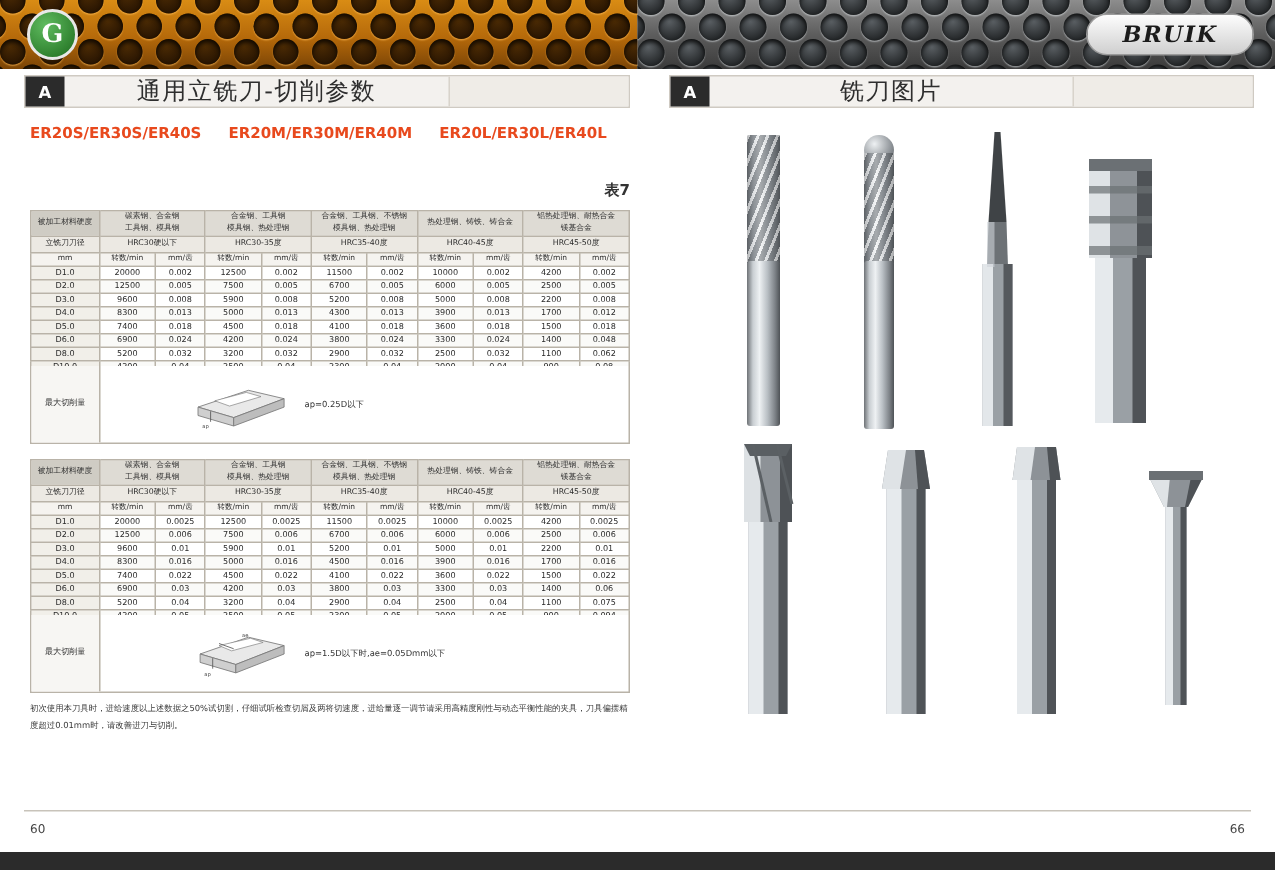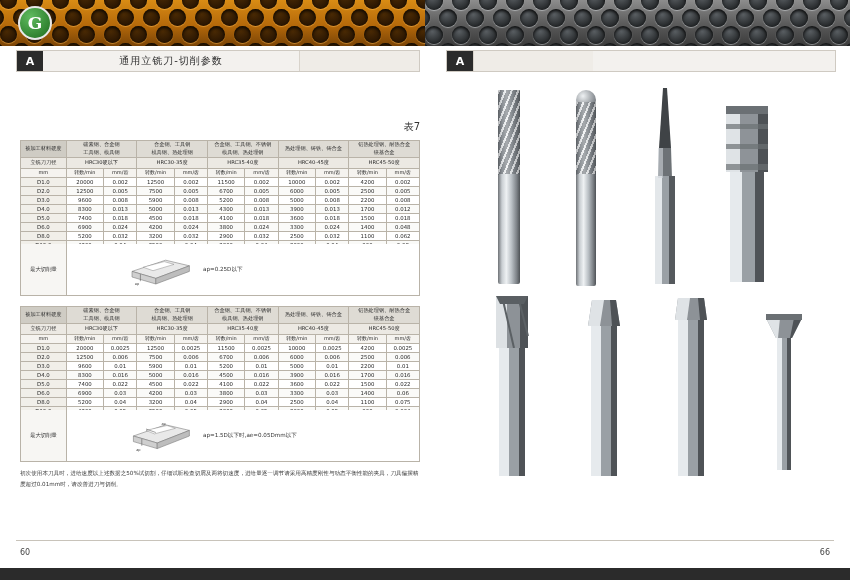--- a/index.html
+++ b/index.html
@@ -80,21 +80,21 @@
   .headbar .tagbox {
     width: 26px;
     background: #2b2b2b;
     color: #fff;
     display: flex; align-items: center; justify-content: center;
     font-size: 11px; font-weight: bold;
   }
   .headbar .title {
     flex: 1;
     display: flex; align-items: center; justify-content: center;
-    font-size: 10px;
+    font-size: 16px;
     color: #2e2e2e;
     letter-spacing: 1px;
   }
   .headbar .tail {
     width: 120px;
     border-left: 1px solid #d8d3cb;
     background: #efece7;
   }
 
   
@@ -106,21 +106,21 @@
     gap: 18px;
     font-size: 10px;
     font-weight: bold;
     color: #e8491d;
   }
   .series-row span { white-space: nowrap; }
 
   .table-label {
     position: absolute;
     right: 430px; top: 120px;
-    font-size: 10px; color: #333;
+    font-size: 10px; color: #333; font-weight: bold;
   }
 
   table.params {
     position: absolute;
     left: 20px;
     width: 400px;
     border-collapse: collapse;
     font-size: 5.4px;
     color: #2a2a2a;
     table-layout: fixed;
@@ -397,34 +397,41 @@
           <div class="hole" style="left:202.5px; top:42.5px; width:18px; height:18px;background:radial-gradient(circle at 40% 30%, #5a5f63 0%, #26292b 70%, #101213 100%); box-shadow:inset 0 2px 3px rgba(0,0,0,.75), 0 1px 1px rgba(230,235,240,.5);"></div>
           <div class="hole" style="left:229.5px; top:42.5px; width:18px; height:18px;background:radial-gradient(circle at 40% 30%, #5a5f63 0%, #26292b 70%, #101213 100%); box-shadow:inset 0 2px 3px rgba(0,0,0,.75), 0 1px 1px rgba(230,235,240,.5);"></div>
           <div class="hole" style="left:256.5px; top:42.5px; width:18px; height:18px;background:radial-gradient(circle at 40% 30%, #5a5f63 0%, #26292b 70%, #101213 100%); box-shadow:inset 0 2px 3px rgba(0,0,0,.75), 0 1px 1px rgba(230,235,240,.5);"></div>
           <div class="hole" style="left:283.5px; top:42.5px; width:18px; height:18px;background:radial-gradient(circle at 40% 30%, #5a5f63 0%, #26292b 70%, #101213 100%); box-shadow:inset 0 2px 3px rgba(0,0,0,.75), 0 1px 1px rgba(230,235,240,.5);"></div>
           <div class="hole" style="left:310.5px; top:42.5px; width:18px; height:18px;background:radial-gradient(circle at 40% 30%, #5a5f63 0%, #26292b 70%, #101213 100%); box-shadow:inset 0 2px 3px rgba(0,0,0,.75), 0 1px 1px rgba(230,235,240,.5);"></div>
           <div class="hole" style="left:337.5px; top:42.5px; width:18px; height:18px;background:radial-gradient(circle at 40% 30%, #5a5f63 0%, #26292b 70%, #101213 100%); box-shadow:inset 0 2px 3px rgba(0,0,0,.75), 0 1px 1px rgba(230,235,240,.5);"></div>
           <div class="hole" style="left:364.5px; top:42.5px; width:18px; height:18px;background:radial-gradient(circle at 40% 30%, #5a5f63 0%, #26292b 70%, #101213 100%); box-shadow:inset 0 2px 3px rgba(0,0,0,.75), 0 1px 1px rgba(230,235,240,.5);"></div>
           <div class="hole" style="left:391.5px; top:42.5px; width:18px; height:18px;background:radial-gradient(circle at 40% 30%, #5a5f63 0%, #26292b 70%, #101213 100%); box-shadow:inset 0 2px 3px rgba(0,0,0,.75), 0 1px 1px rgba(230,235,240,.5);"></div>
           <div class="hole" style="left:418.5px; top:42.5px; width:18px; height:18px;background:radial-gradient(circle at 40% 30%, #5a5f63 0%, #26292b 70%, #101213 100%); box-shadow:inset 0 2px 3px rgba(0,0,0,.75), 0 1px 1px rgba(230,235,240,.5);"></div>
         </div>
+      <div class="brand-oval">BRUIK</div>
     </div>
   </div>
 
   <div class="headbar left">
     <div class="tagbox">A</div>
     <div class="title">通用立铣刀-切削参数</div>
     <div class="tail"></div>
   </div>
 
   <div class="headbar right">
     <div class="tagbox">A</div>
+    <div class="title">铣刀图片</div>
     <div class="tail"></div>
   </div>
 
+  <div class="series-row">
+    <span>ER20S/ER30S/ER40S</span>
+    <span>ER20M/ER30M/ER40M</span>
+    <span>ER20L/ER30L/ER40L</span>
+  </div>
 
   <div class="table-label">表7</div>
 
   <table class="params t1" id="table1">
       <colgroup>
         <col style="width:11%">
         <col style="width:9%">
         <col style="width:8%">
         <col style="width:9%">
         <col style="width:8%">

